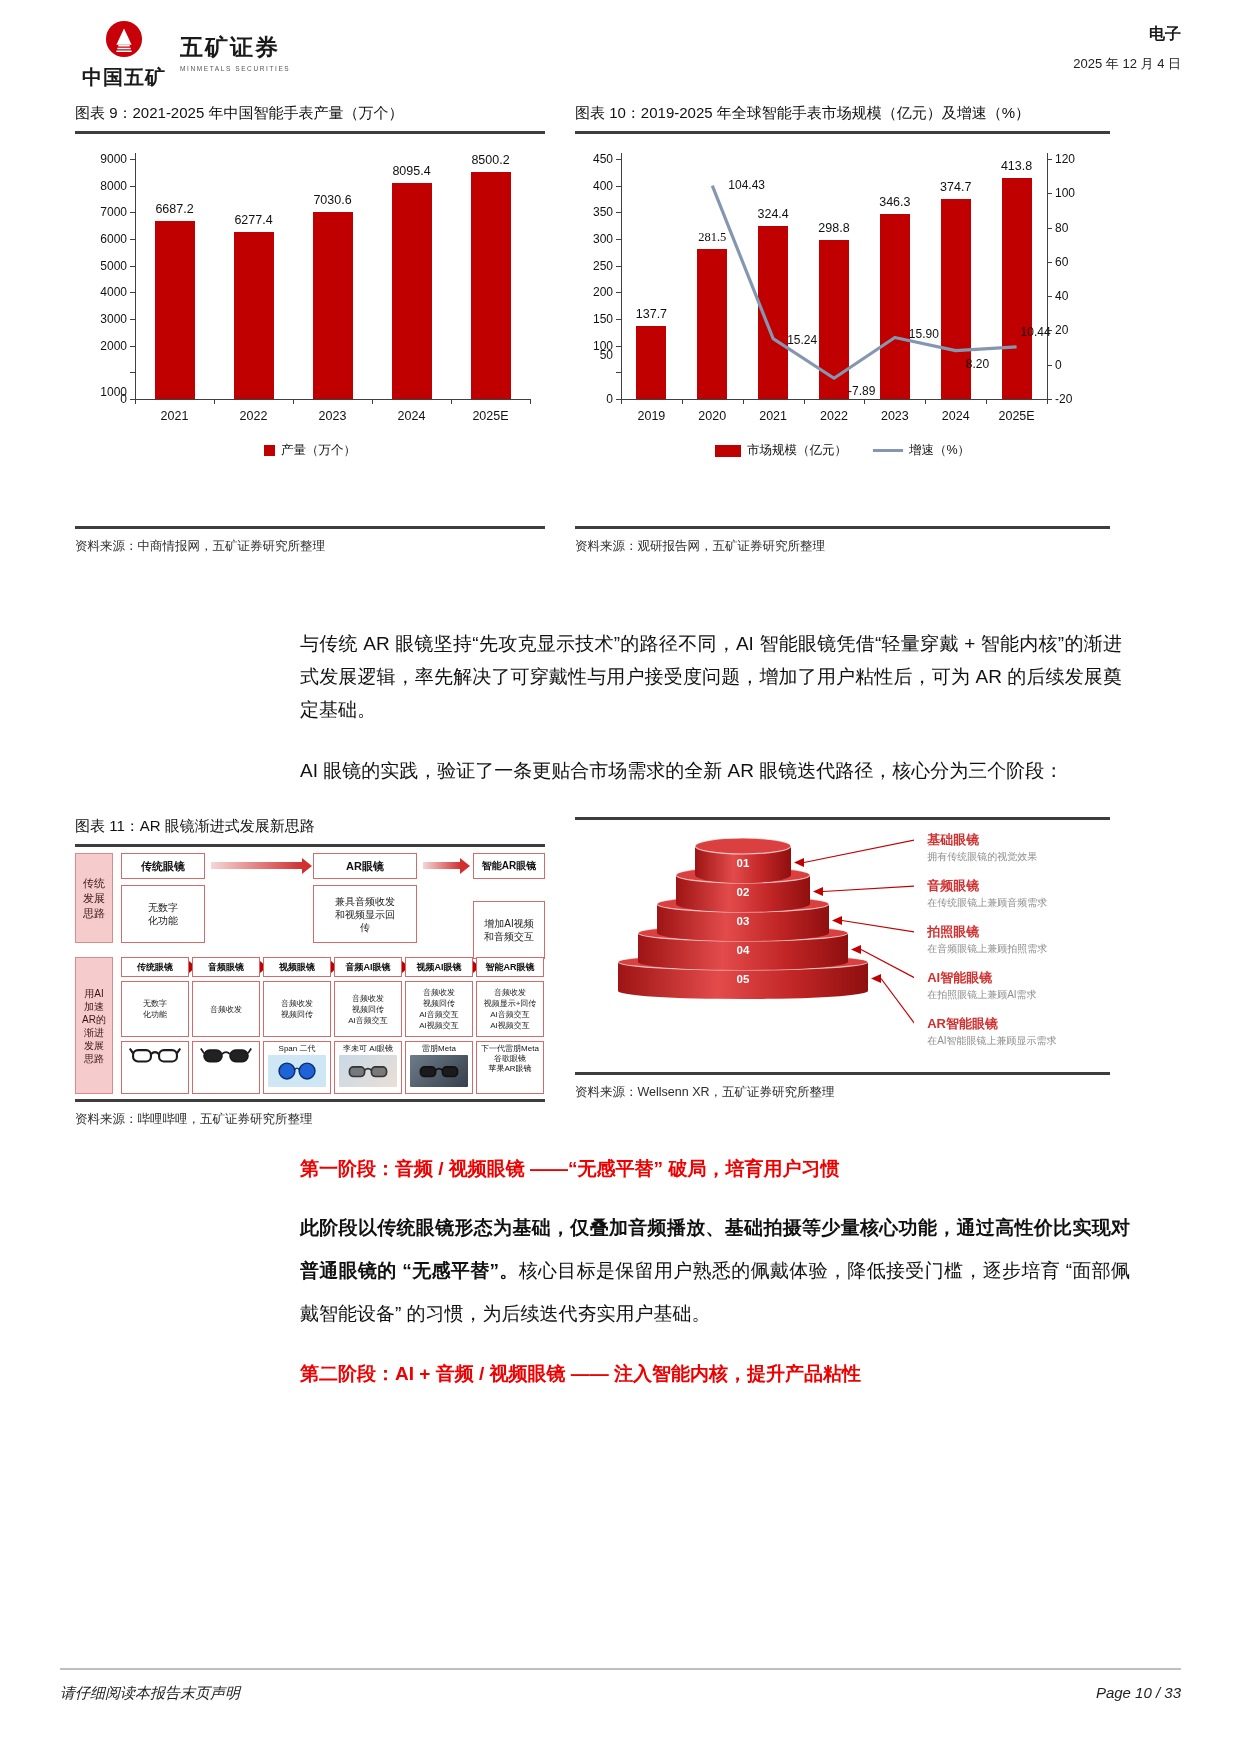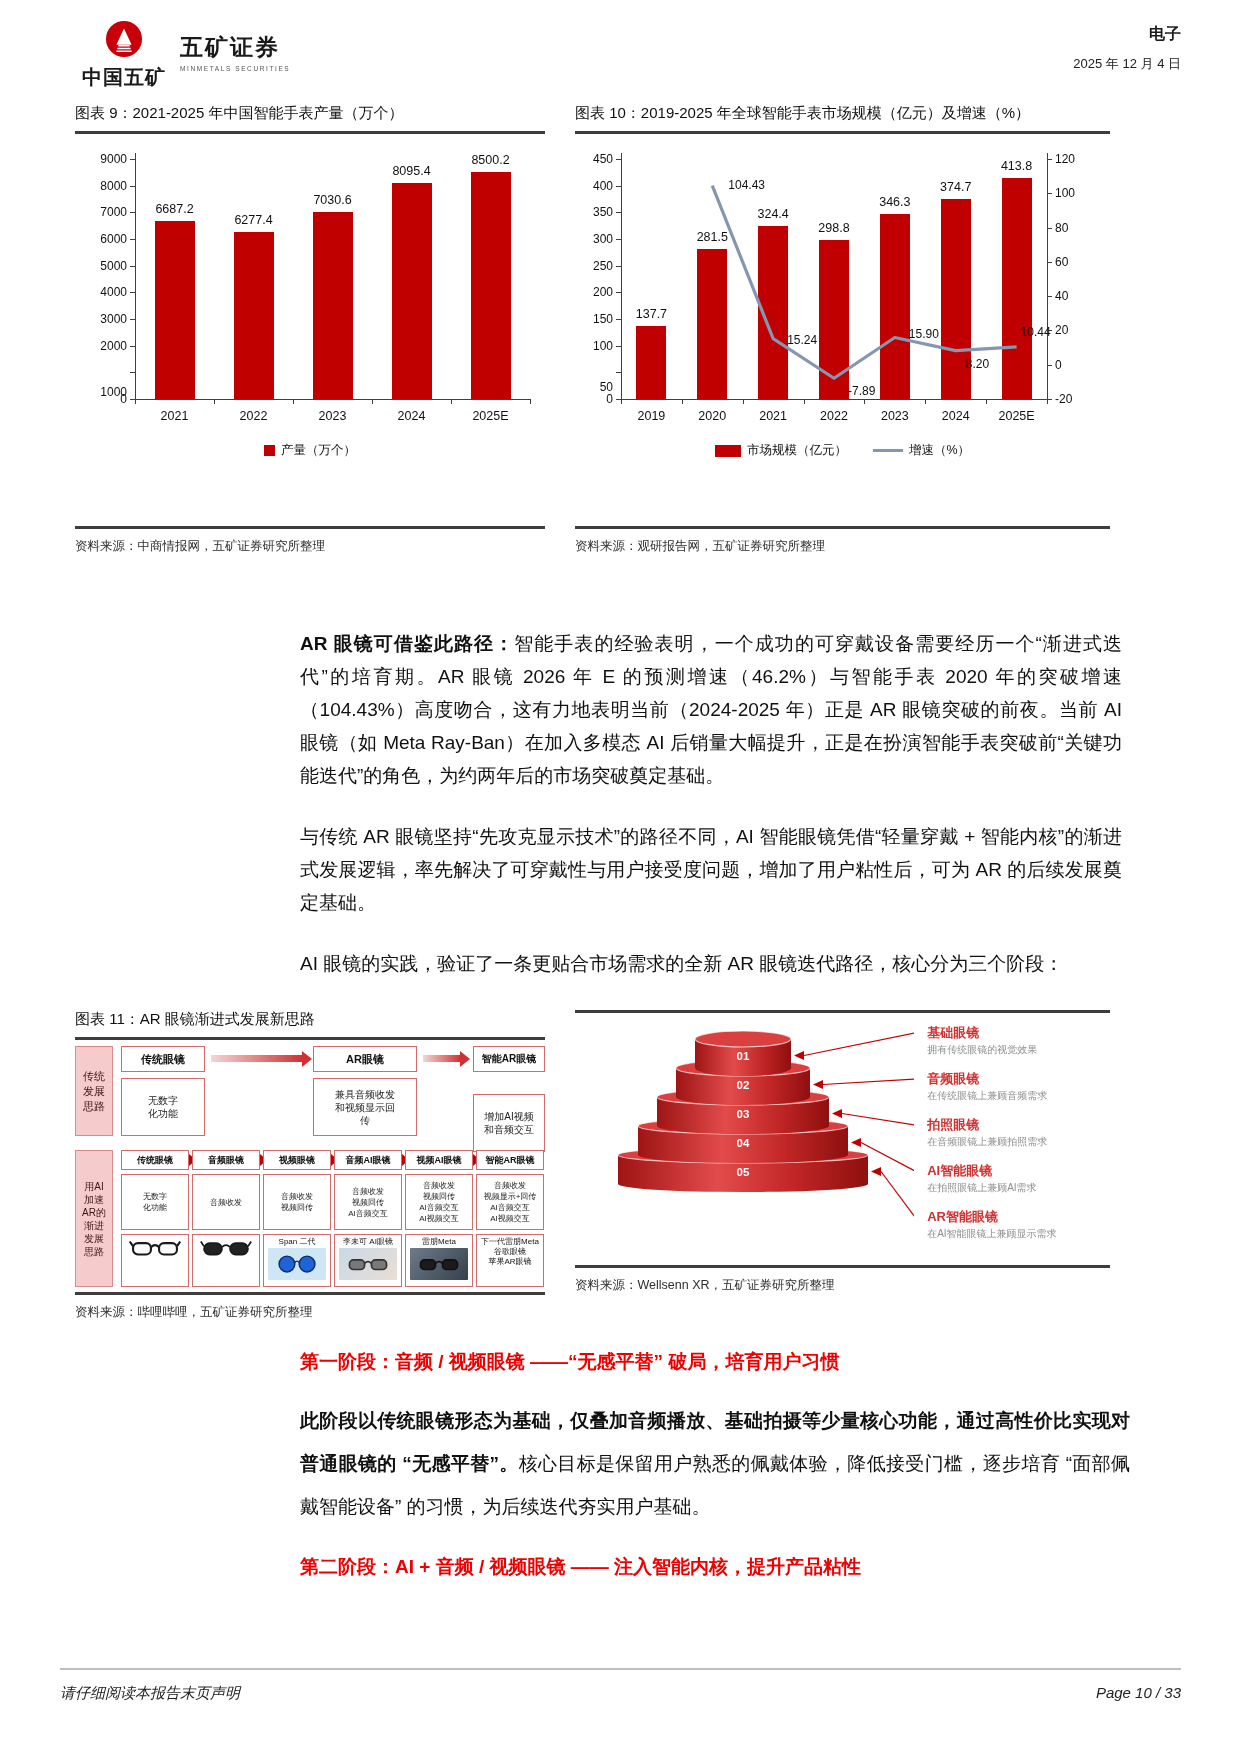--- a/index.html
+++ b/index.html
@@ -168,21 +168,21 @@
         </div>
       <div class="fig-rule"></div>
       <div class="fig-source">资料来源：中商情报网，五矿证券研究所整理</div>
     </div>
     <div class="figcol w535">
       <div class="fig-title">图表 10：2019-2025 年全球智能手表市场规模（亿元）及增速（%）</div>
       <div class="fig-rule"></div>
       <div class="chart chart10">
           <div class="ylab" style="left: 0px; top: 258px; width: 38px;">0</div>
           <div class="axis" style="left: 41px; top: 265px; width: 5px; height: 1px;"></div>
-          <div class="ylab" style="left: 0px; top: 246px; width: 38px;">50</div>
+          <div class="ylab" style="left: 0px; top: 214px; width: 38px;">50</div>
           <div class="axis" style="left: 41px; top: 238.333px; width: 5px; height: 1px;"></div>
           <div class="ylab" style="left: 0px; top: 204.667px; width: 38px;">100</div>
           <div class="axis" style="left: 41px; top: 211.667px; width: 5px; height: 1px;"></div>
           <div class="ylab" style="left: 0px; top: 178px; width: 38px;">150</div>
           <div class="axis" style="left: 41px; top: 185px; width: 5px; height: 1px;"></div>
           <div class="ylab" style="left: 0px; top: 151.333px; width: 38px;">200</div>
           <div class="axis" style="left: 41px; top: 158.333px; width: 5px; height: 1px;"></div>
           <div class="ylab" style="left: 0px; top: 124.667px; width: 38px;">250</div>
           <div class="axis" style="left: 41px; top: 131.667px; width: 5px; height: 1px;"></div>
           <div class="ylab" style="left: 0px; top: 98px; width: 38px;">300</div>
@@ -209,21 +209,21 @@
           <div class="axis" style="left: 472px; top: 59.2857px; width: 5px; height: 1px;"></div>
           <div class="ylab-r" style="left: 480px; top: 18px;">120</div>
           <div class="axis" style="left: 472px; top: 25px; width: 5px; height: 1px;"></div>
           <div class="axis" style="left: 46px; top: 19px; width: 1px; height: 246px;"></div>
           <div class="axis" style="left: 472px; top: 19px; width: 1px; height: 246px;"></div>
           <div class="axis" style="left: 46px; top: 265px; width: 426px; height: 1px;"></div>
           <div class="bar" style="left: 61.4286px; top: 191.56px; width: 30px; height: 73.44px; background: rgb(192, 0, 0);"></div>
           <div class="bar-label" style="left: 38px; top: 172.56px; width: 76.8571px;">137.7</div>
           <div class="xlab" style="left: 38px; top: 275px; width: 76.8571px;">2019</div>
           <div class="bar" style="left: 122.286px; top: 114.867px; width: 30px; height: 150.133px; background: rgb(192, 0, 0);"></div>
-          <div class="bar-label" style="left: 98.8571px; top: 95.8667px; width: 76.8571px;">281.5</div>
+          <div class="bar-label" style="left: 98.8571px; top: 95.8667px; width: 76.8571px; font-family: Liberation Serif, serif;">281.5</div>
           <div class="xlab" style="left: 98.8571px; top: 275px; width: 76.8571px;">2020</div>
           <div class="bar" style="left: 183.143px; top: 91.9867px; width: 30px; height: 173.013px; background: rgb(192, 0, 0);"></div>
           <div class="bar-label" style="left: 159.714px; top: 72.9867px; width: 76.8571px;">324.4</div>
           <div class="xlab" style="left: 159.714px; top: 275px; width: 76.8571px;">2021</div>
           <div class="bar" style="left: 244px; top: 105.64px; width: 30px; height: 159.36px; background: rgb(192, 0, 0);"></div>
           <div class="bar-label" style="left: 220.571px; top: 86.64px; width: 76.8571px;">298.8</div>
           <div class="xlab" style="left: 220.571px; top: 275px; width: 76.8571px;">2022</div>
           <div class="bar" style="left: 304.857px; top: 80.3067px; width: 30px; height: 184.693px; background: rgb(192, 0, 0);"></div>
           <div class="bar-label" style="left: 281.429px; top: 61.3067px; width: 76.8571px;">346.3</div>
           <div class="xlab" style="left: 281.429px; top: 275px; width: 76.8571px;">2023</div>
@@ -260,21 +260,20 @@
               <div>增速（%）</div>
             </div>
           </div>
         </div>
       <div class="fig-rule"></div>
       <div class="fig-source">资料来源：观研报告网，五矿证券研究所整理</div>
     </div>
   </div>
 
   <section class="body-text">
-    <p><b>AR 眼镜可借鉴此路径：</b><span>智能手表的经验表明，一个成功的可穿戴设备需要经历一个“渐进式迭代”的培育期。AR 眼镜 2026 年 E 的预测增速（46.2%）与智能手表 2020 年的突破增速（104.43%）高度吻合，这有力地表明当前（2024-2025 年）正是 AR 眼镜突破的前夜。当前 AI 眼镜（如 Meta Ray-Ban）在加入多模态 AI 后销量大幅提升，正是在扮演智能手表突破前“关键功能迭代”的角色，为约两年后的市场突破奠定基础。</span></p>
     <p>与传统 AR 眼镜坚持“先攻克显示技术”的路径不同，AI 智能眼镜凭借“轻量穿戴 + 智能内核”的渐进式发展逻辑，率先解决了可穿戴性与用户接受度问题，增加了用户粘性后，可为 AR 的后续发展奠定基础。</p>
     <p>AI 眼镜的实践，验证了一条更贴合市场需求的全新 AR 眼镜迭代路径，核心分为三个阶段：</p>
   </section>
 
   <div class="figrow figrow2">
     <div class="figcol w470">
       <div class="fig-title">图表 11：AR 眼镜渐进式发展新思路</div>
       <div class="fig-rule"></div>
       <div class="flow">
 

